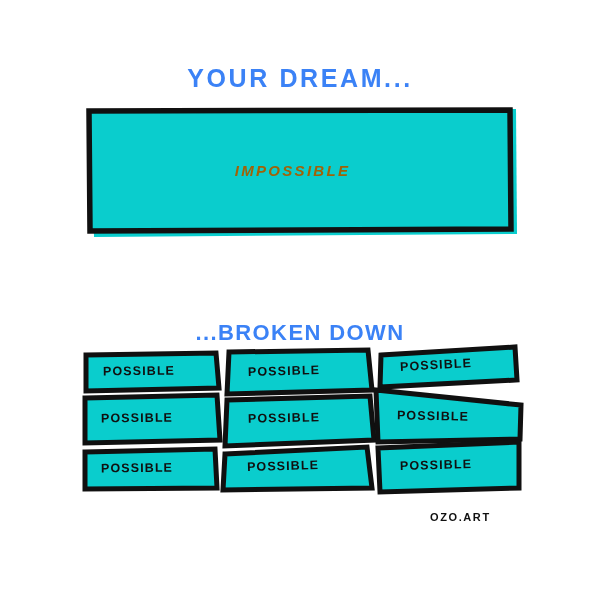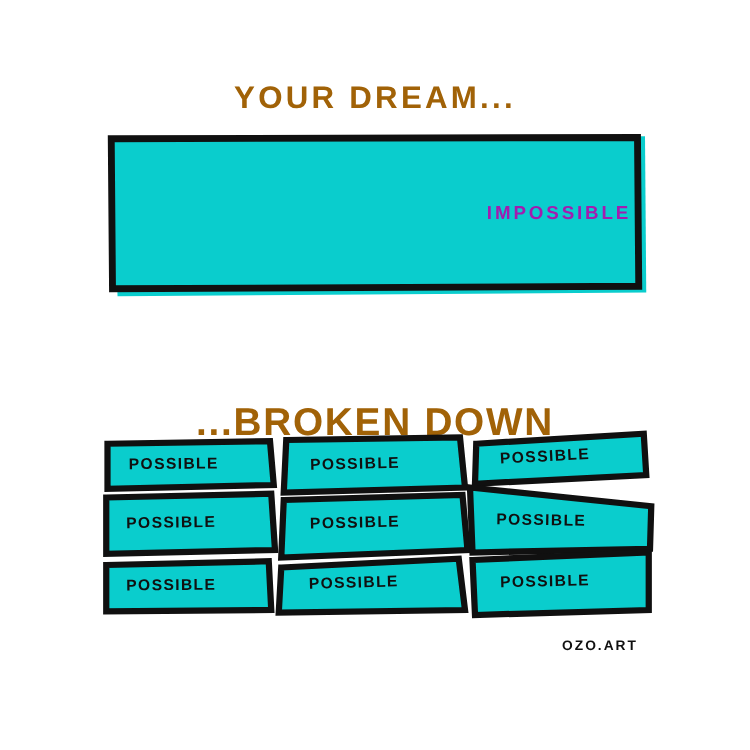--- a/index.html
+++ b/index.html
@@ -18,35 +18,35 @@
     background: #ffffff;
     overflow: hidden;
   }
 
   
   .heading {
     position: absolute;
     left: 0;
     width: 600px;
     text-align: center;
-    color: #a16207;
+    color: #3b82f6;
     font-family: "Liberation Sans", sans-serif;
     font-weight: bold;
     text-transform: uppercase;
     white-space: nowrap;
     user-select: none;
   }
   #heading-dream {
     top: 64px;
     font-size: 25px;
     letter-spacing: 2.6px;
   }
   #heading-broken {
     top: 320px;
-    font-size: 31px;
+    font-size: 22px;
     letter-spacing: 1.4px;
   }
 
   
   #impossible-block {
     position: absolute;
     left: 80px;
     top: 100px;
     width: 445px;
     height: 150px;
@@ -57,29 +57,30 @@
     top: 0;
     width: 445px;
     height: 150px;
     display: block;
   }
   #impossible-label {
     position: absolute;
     left: 0;
     top: 62px;
     width: 425px;
-    text-align: right;
-    color: #a21caf;
+    text-align: center;
+    color: #a16207;
     font-family: "Liberation Sans", sans-serif;
     font-weight: bold;
     font-size: 15px;
     letter-spacing: 2.3px;
     text-transform: uppercase;
     white-space: nowrap;
     user-select: none;
+    font-style: italic;
   }
 
   
   #possible-grid {
     position: absolute;
     left: 75px;
     top: 342px;
     width: 455px;
     height: 155px;
   }
@@ -103,21 +104,21 @@
     user-select: none;
     transform-origin: center center;
   }
 
   
   #signature {
     position: absolute;
     left: 430px;
     top: 511px;
     width: 100px;
-    text-align: center;
+    text-align: left;
     color: #101010;
     font-family: "Liberation Sans", sans-serif;
     font-weight: bold;
     font-size: 11px;
     letter-spacing: 1.6px;
     text-transform: uppercase;
     white-space: nowrap;
     user-select: none;
   }
 </style>

